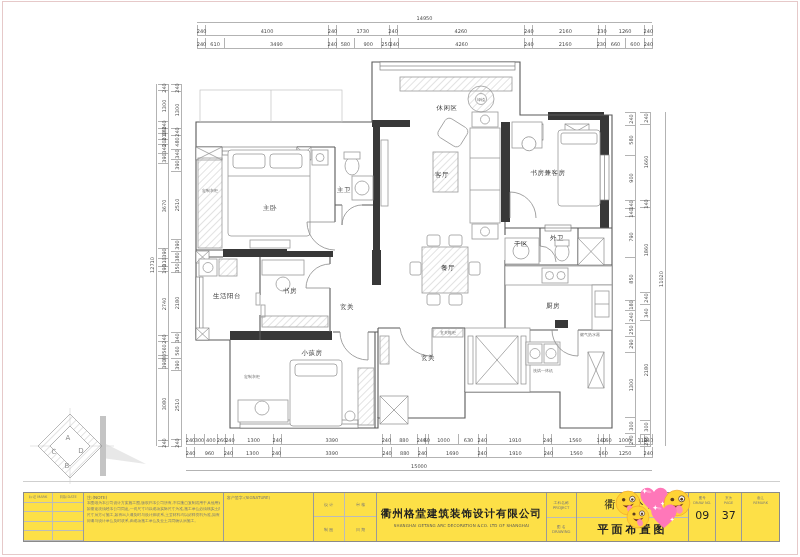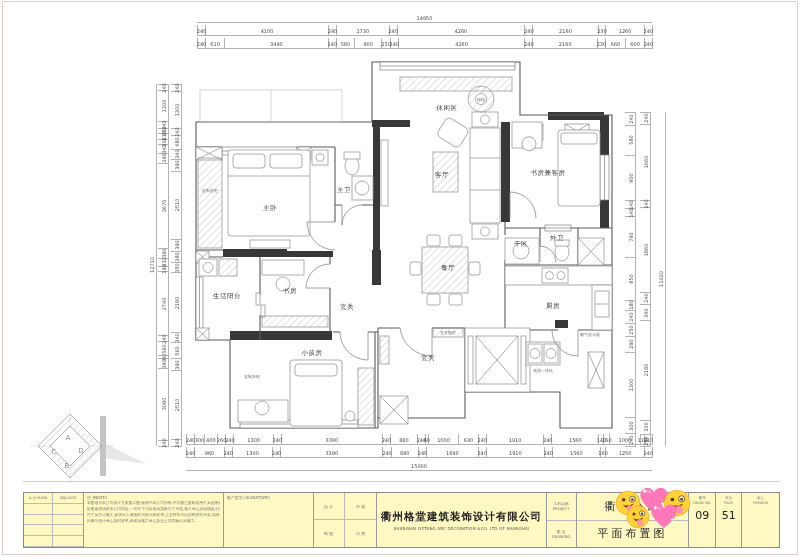--- a/index.html
+++ b/index.html
@@ -22,22 +22,22 @@
   .dimcol .seg{flex-grow:1;flex-basis:0;min-height:0;position:relative;border-bottom:1px solid #b3b3b3;}
   .dimcol .seg i,.dimtotalv i{position:absolute;top:50%;left:50%;transform:translate(-50%,-50%) rotate(-90deg);}
 
   
   #plansvg{position:absolute;left:0;top:0;}
   .room-label{font-size:6.5px;fill:#3a3a3a;letter-spacing:0.5px;text-anchor:middle;}
   .tiny-label{font-size:4px;fill:#707070;text-anchor:middle;}
   .mk-letter{font-size:7px;fill:#8f8f8f;text-anchor:middle;}
 
   
-  .tb{position:absolute;left:23px;top:492px;width:757px;height:56px;border:1px solid #8a8a8a;
-      display:flex;box-sizing:border-box;background:#fef9c3;}
+  .tb{position:absolute;left:23px;top:492px;width:757px;height:50px;border:1px solid #8a8a8a;
+      display:flex;box-sizing:border-box;background:#fde047;}
   .tb .c{border-right:1px solid #9a9a9a;box-sizing:border-box;position:relative;}
   .signgrid{width:60px;display:grid;grid-template-columns:1fr 1fr;grid-template-rows:repeat(5,1fr);}
   .signgrid div{border-right:1px solid #bbb;border-bottom:1px solid #bbb;font-size:3.5px;color:#777;
                 display:flex;align-items:center;justify-content:center;overflow:hidden;}
   .signgrid div:nth-child(2n){border-right:none;}
   .notes{width:140px;padding:2px 3px;}
   .notes .nt{font-size:4.2px;color:#666;}
   .notes .nl{font-size:3.8px;color:#777;line-height:1.55;white-space:nowrap;overflow:hidden;}
   .sig{width:90px;padding:2px 3px;font-size:4px;color:#777;}
   .grid4{width:64px;display:grid;grid-template-columns:1fr 1fr;grid-template-rows:1fr 1fr;}
@@ -47,21 +47,21 @@
   .grid4 div:nth-child(n+3){border-bottom:none;}
   .company{width:170px;display:flex;flex-direction:column;align-items:center;justify-content:center;}
   .company .cn{font-size:10.5px;font-weight:bold;color:#222;letter-spacing:1px;white-space:nowrap;}
   .company .en{font-size:4px;color:#555;margin-top:2px;white-space:nowrap;letter-spacing:0.2px;}
   .lblcol{width:30px;display:flex;flex-direction:column;}
   .lblcol>div{flex:1;border-bottom:1px solid #bbb;display:flex;flex-direction:column;align-items:center;justify-content:center;font-size:3.8px;color:#777;}
   .lblcol>div:last-child{border-bottom:none;}
   .valcol{width:113px;display:flex;flex-direction:column;}
   .valcol>div{flex:1;border-bottom:1px solid #bbb;display:flex;align-items:center;justify-content:center;
               font-size:11px;color:#222;letter-spacing:3px;white-space:nowrap;}
-  .valcol>div:last-child{border-bottom:none;}
+  .valcol>div:last-child{border-bottom:none;font-weight:bold;}
   .numcell{display:flex;flex-direction:column;align-items:center;}
   .numcell .lab{font-size:3.5px;color:#777;margin-top:3px;text-align:center;line-height:1.3;}
   .numcell .val{font-size:11px;color:#222;margin-top:4px;}
   .w27{width:27px;}.w26{width:26px;}.w37{width:37px;border-right:none!important;}
 
   .emoji{position:absolute;z-index:50;}
 </style>
 </head>
 <body>
 
@@ -781,21 +781,21 @@
     <div class="c valcol">
       <div>衢州公馆</div>
       <div>平面布置图</div>
     </div>
     <div class="c numcell w27">
       <span class="lab"><span>图号</span><br><span>DRAW NO.</span></span>
       <span class="val">09</span>
     </div>
     <div class="c numcell w26">
       <span class="lab"><span>页次</span><br><span>PAGE</span></span>
-      <span class="val">51</span>
+      <span class="val">37</span>
     </div>
     <div class="c numcell w37">
       <span class="lab"><span>备注</span><br><span>REMARK</span></span>
       <span class="val"></span>
     </div>
   </div>
 
   <svg class="emoji" style="left:615px;top:490px" width="26" height="26" viewBox="0 0 24 24">
     <circle cx="12" cy="12" r="11" fill="#ffd335" stroke="#f0a32c" stroke-width="0.6"></circle>
     <circle cx="8" cy="9" r="1.6" fill="#5b3b1e"></circle>

